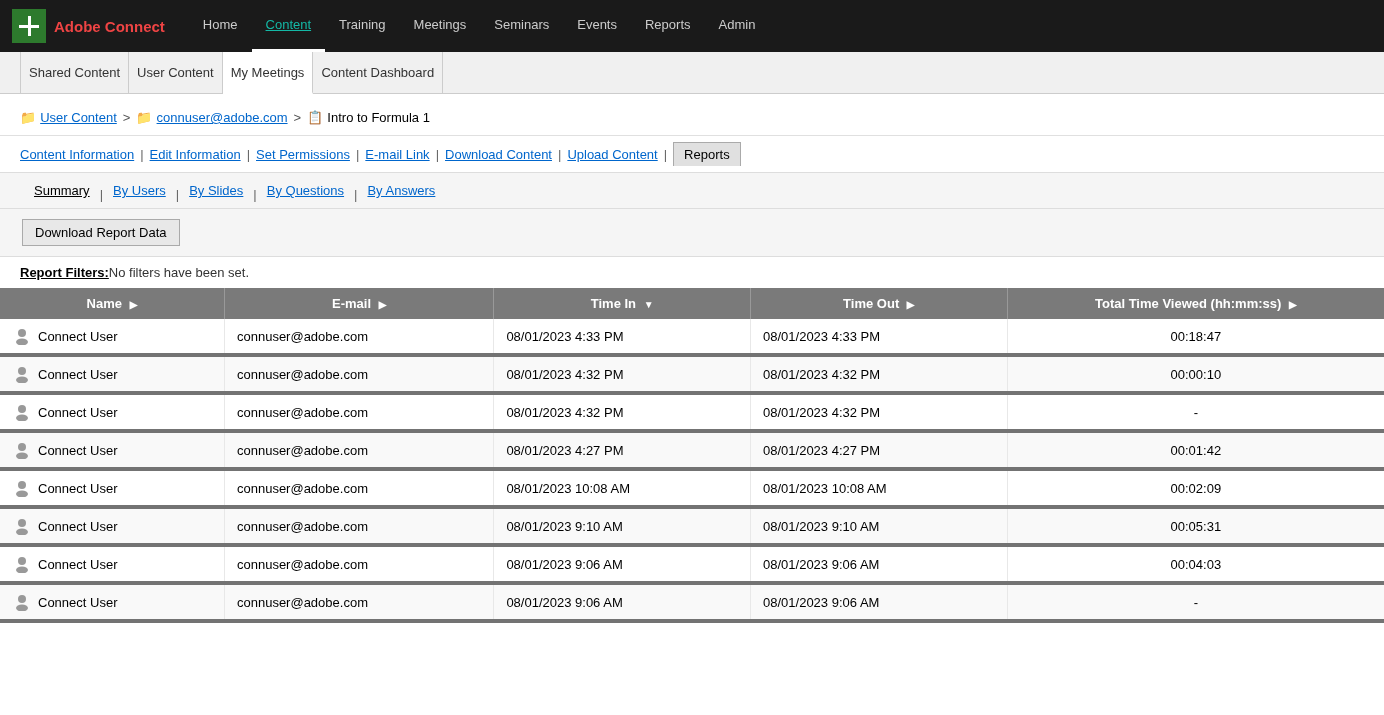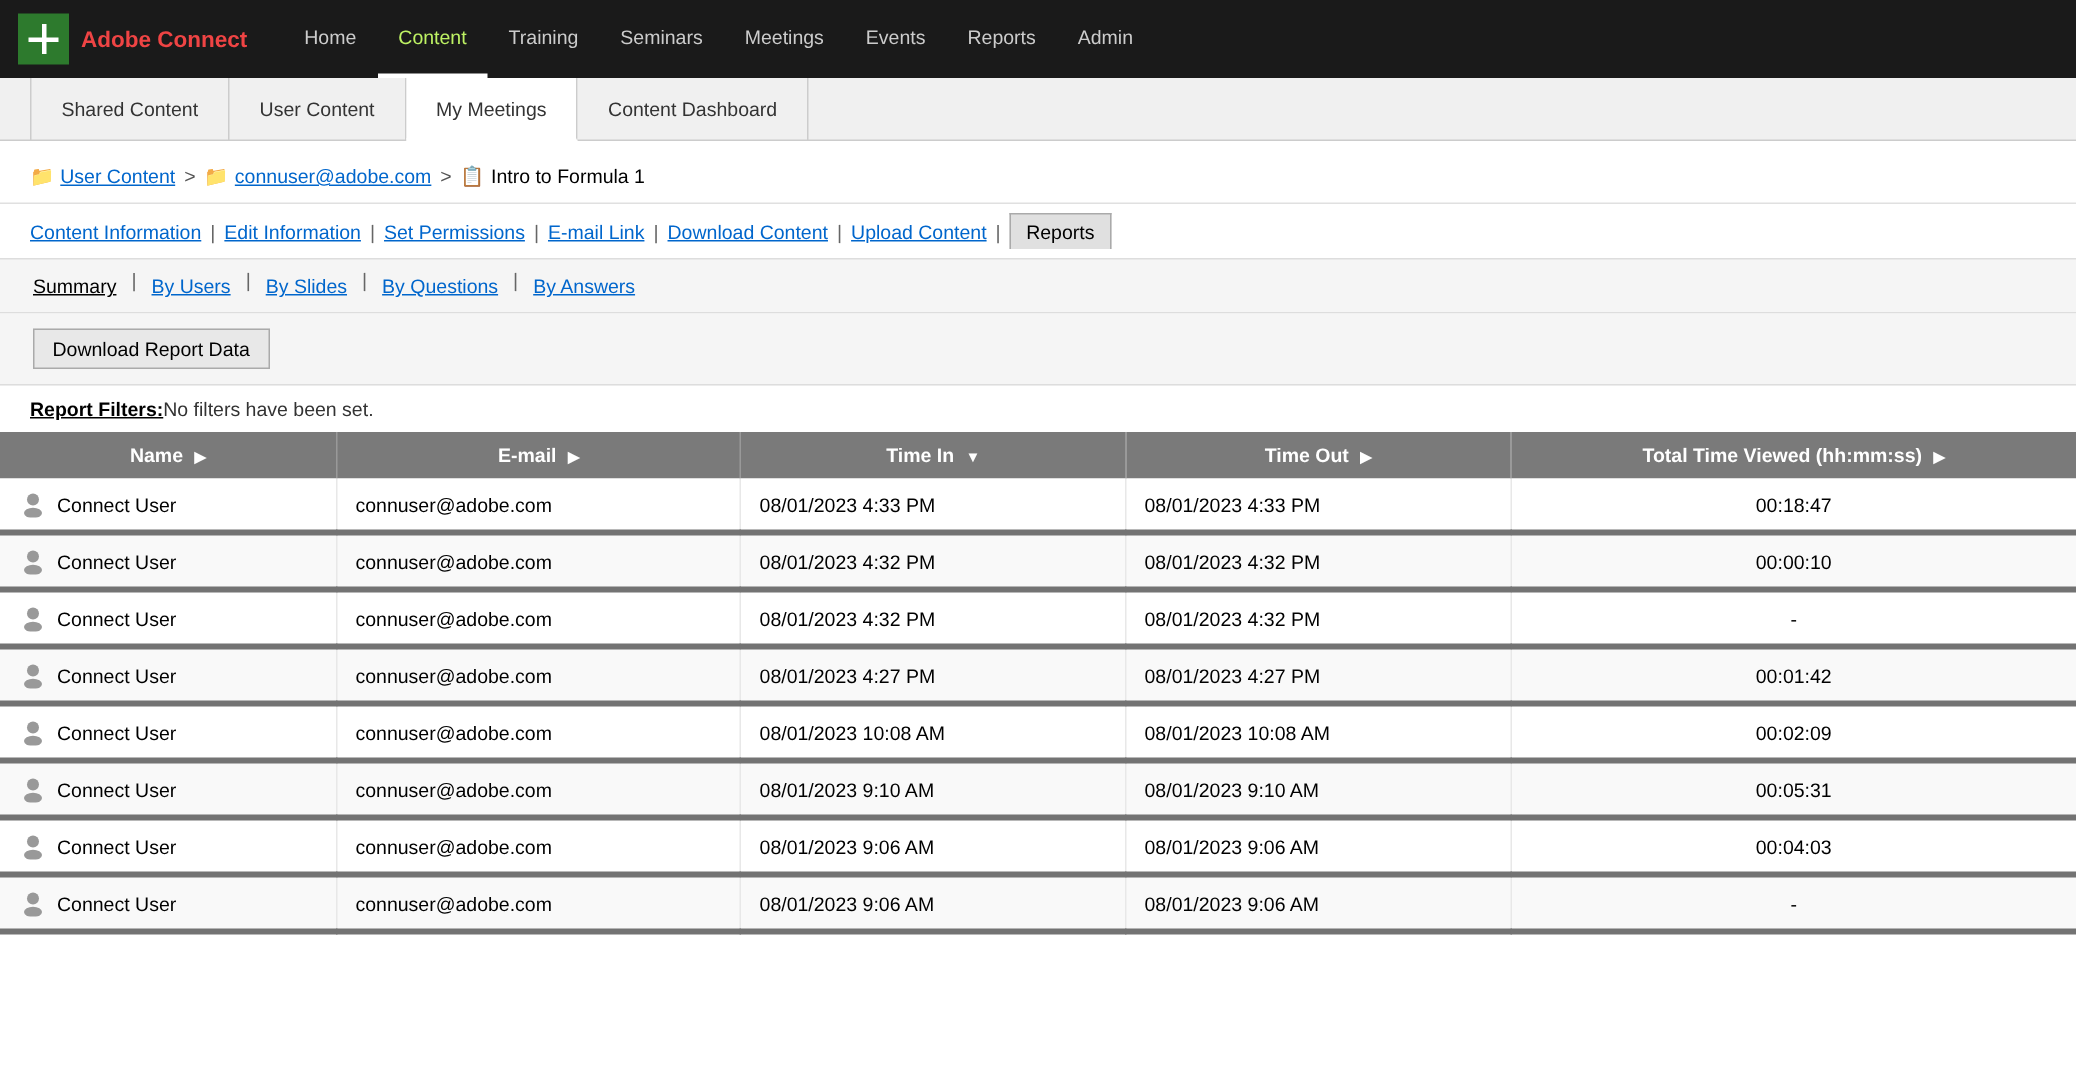--- a/index.html
+++ b/index.html
@@ -35,36 +35,37 @@
       padding: 0 14px;
       height: 52px;
       display: flex;
       align-items: center;
       cursor: pointer;
       font-size: 13px;
       text-decoration: none;
       border-bottom: 3px solid transparent;
     }
     .nav-item.active {
-      color: #bef264;
+      color: #14b8a6;
       border-bottom: 3px solid #fff;
+      text-decoration: underline;
     }
 
     
     .tab-bar {
       background: #f0f0f0;
       border-bottom: 1px solid #ccc;
       display: flex;
       align-items: center;
       padding: 0 20px;
       height: 42px;
       gap: 0;
     }
     .tab-item {
-      padding: 0 20px;
+      padding: 0 8px;
       height: 42px;
       display: flex;
       align-items: center;
       cursor: pointer;
       color: #333;
       font-size: 13px;
       border-right: 1px solid #ccc;
       text-decoration: none;
     }
     .tab-item:first-child { border-left: 1px solid #ccc; }
@@ -111,23 +112,23 @@
       border: 1px solid #aaa;
       border-bottom: none;
     }
     .action-separator {
       margin: 0 6px;
       color: #666;
     }
 
     
     .sub-tabs {
-      padding: 6px 16px;
-      display: flex;
-      align-items: flex-start;
+      padding: 6px 28px;
+      display: flex;
+      align-items: flex-end;
       gap: 0;
       background: #f5f5f5;
       border-top: 1px solid #ddd;
       border-bottom: 1px solid #ddd;
     }
     .sub-tab {
       color: #0066cc;
       text-decoration: underline;
       cursor: pointer;
       font-size: 13px;
@@ -231,22 +232,22 @@
         <rect x="2" y="11" width="20" height="3" fill="white"></rect>
         <rect x="11" y="2" width="3" height="20" fill="white"></rect>
       </svg>
     </div>
     <span class="logo-text">Adobe Connect</span>
   </div>
   <div class="nav-items">
     <a class="nav-item">Home</a>
     <a class="nav-item active">Content</a>
     <a class="nav-item">Training</a>
+    <a class="nav-item">Meetings</a>
     <a class="nav-item">Seminars</a>
-    <a class="nav-item">Meetings</a>
     <a class="nav-item">Events</a>
     <a class="nav-item">Reports</a>
     <a class="nav-item">Admin</a>
   </div>
 </nav>
 
 <div class="tab-bar">
   <a class="tab-item">Shared Content</a>
   <a class="tab-item">User Content</a>
   <a class="tab-item active">My Meetings</a>

